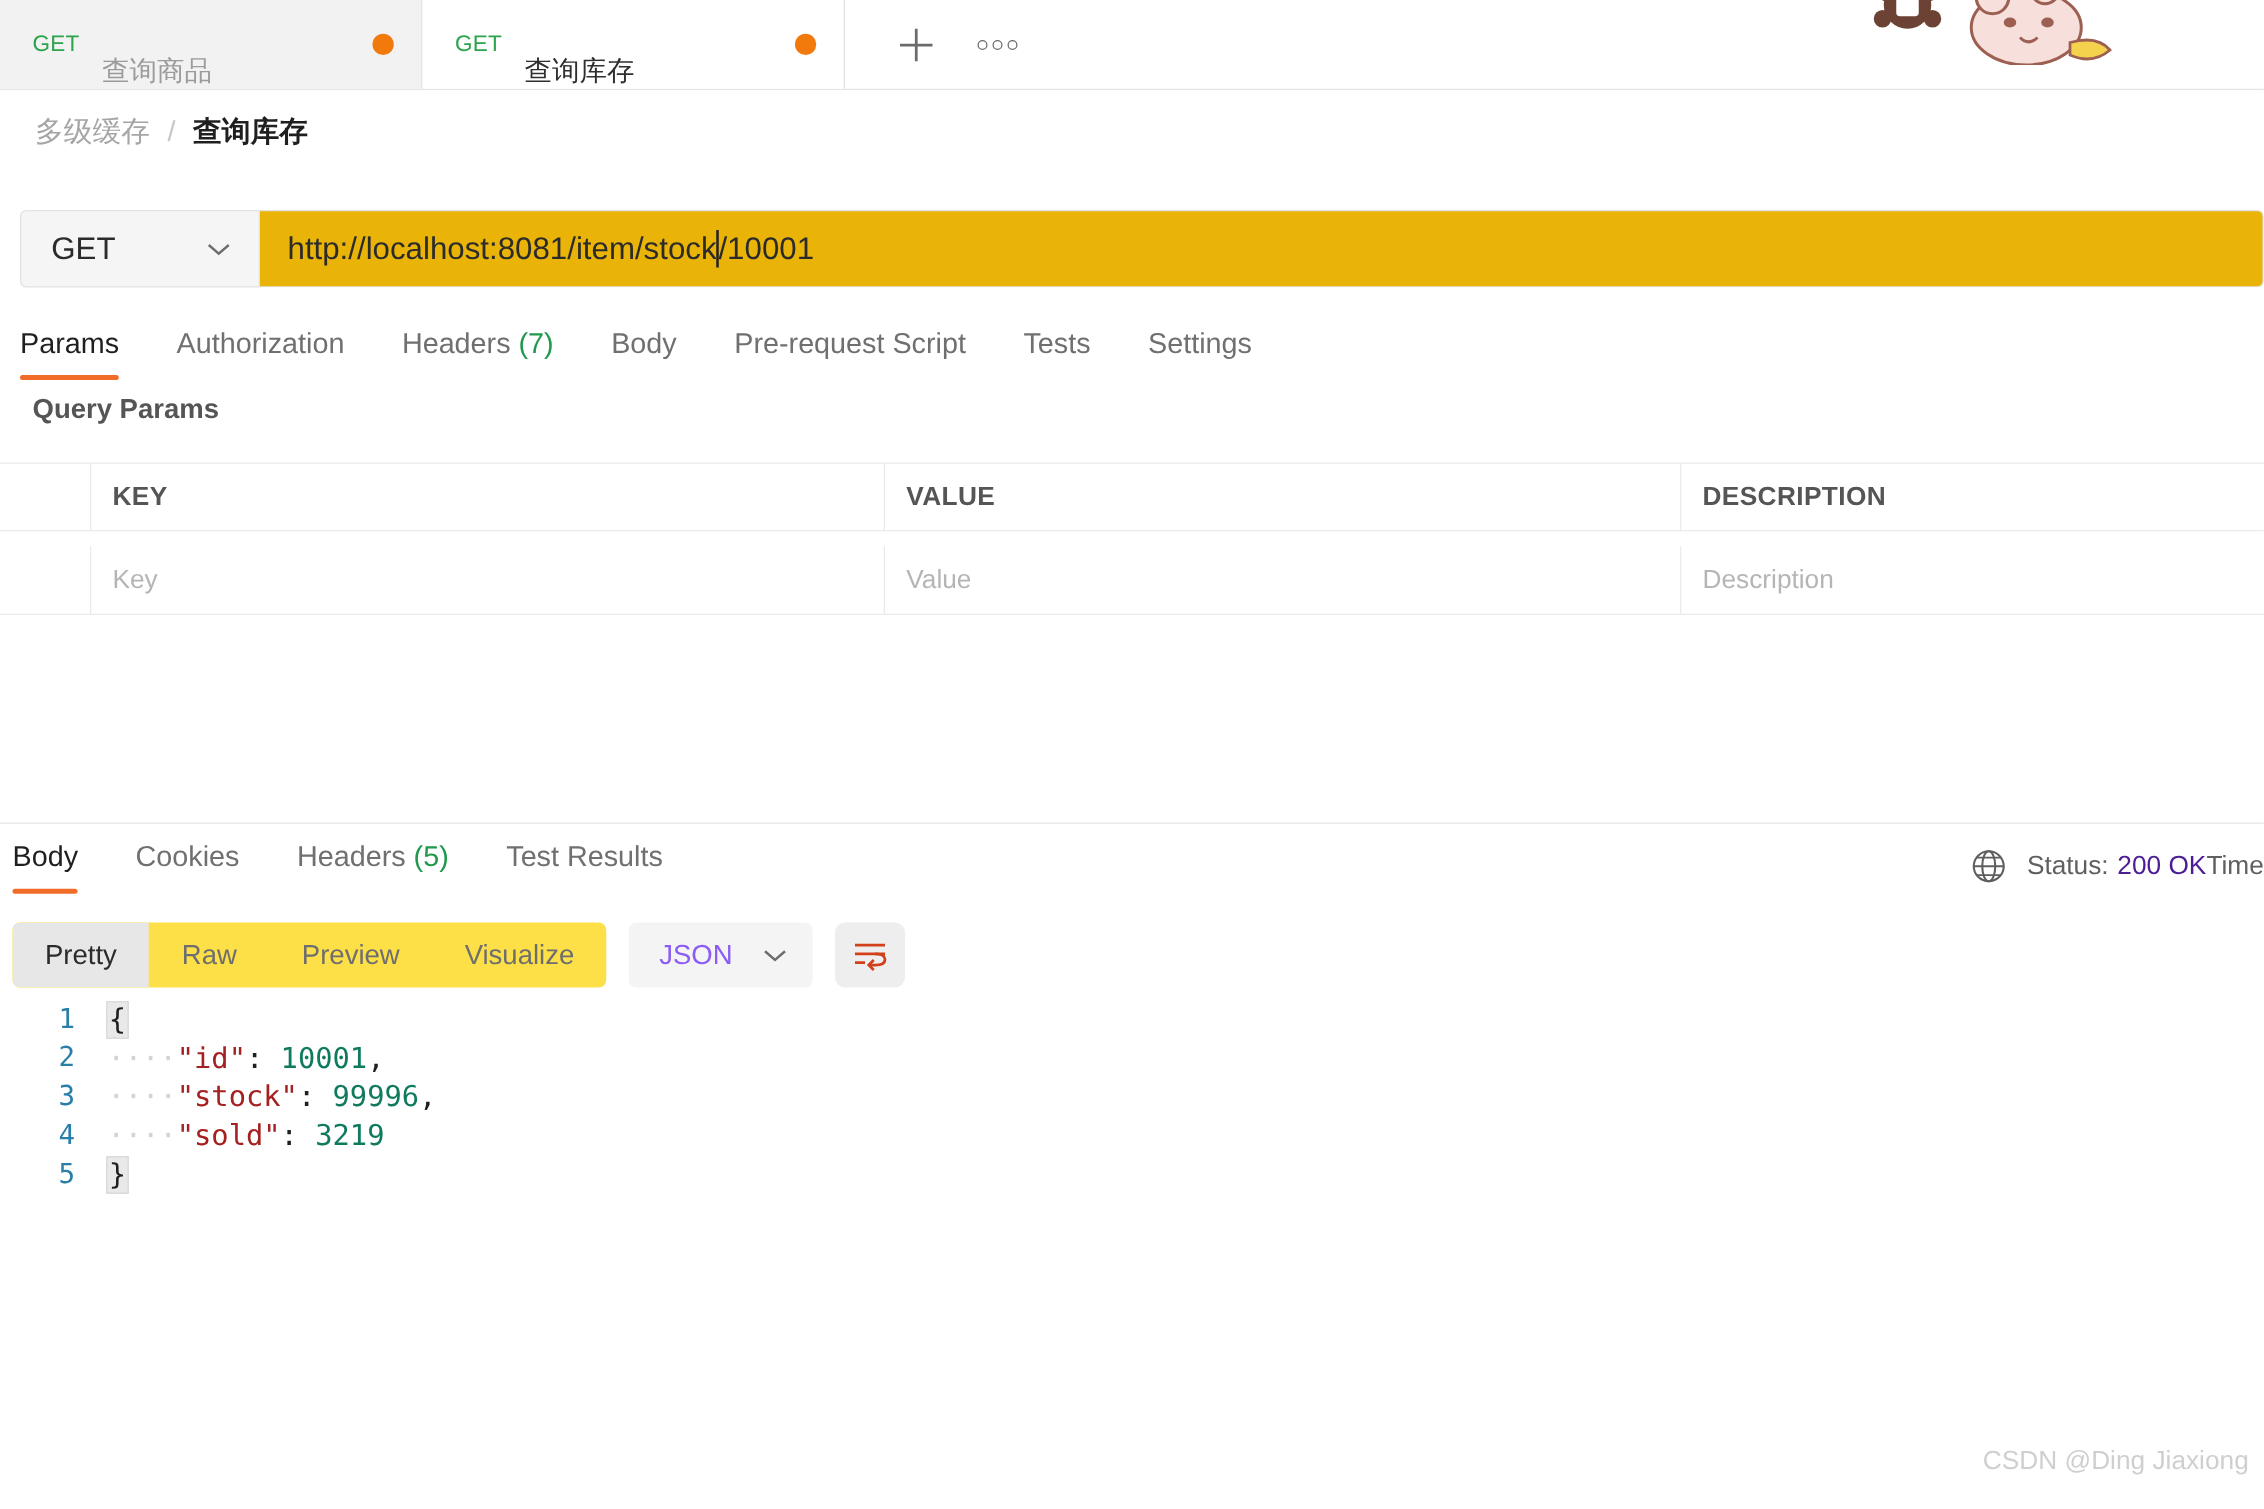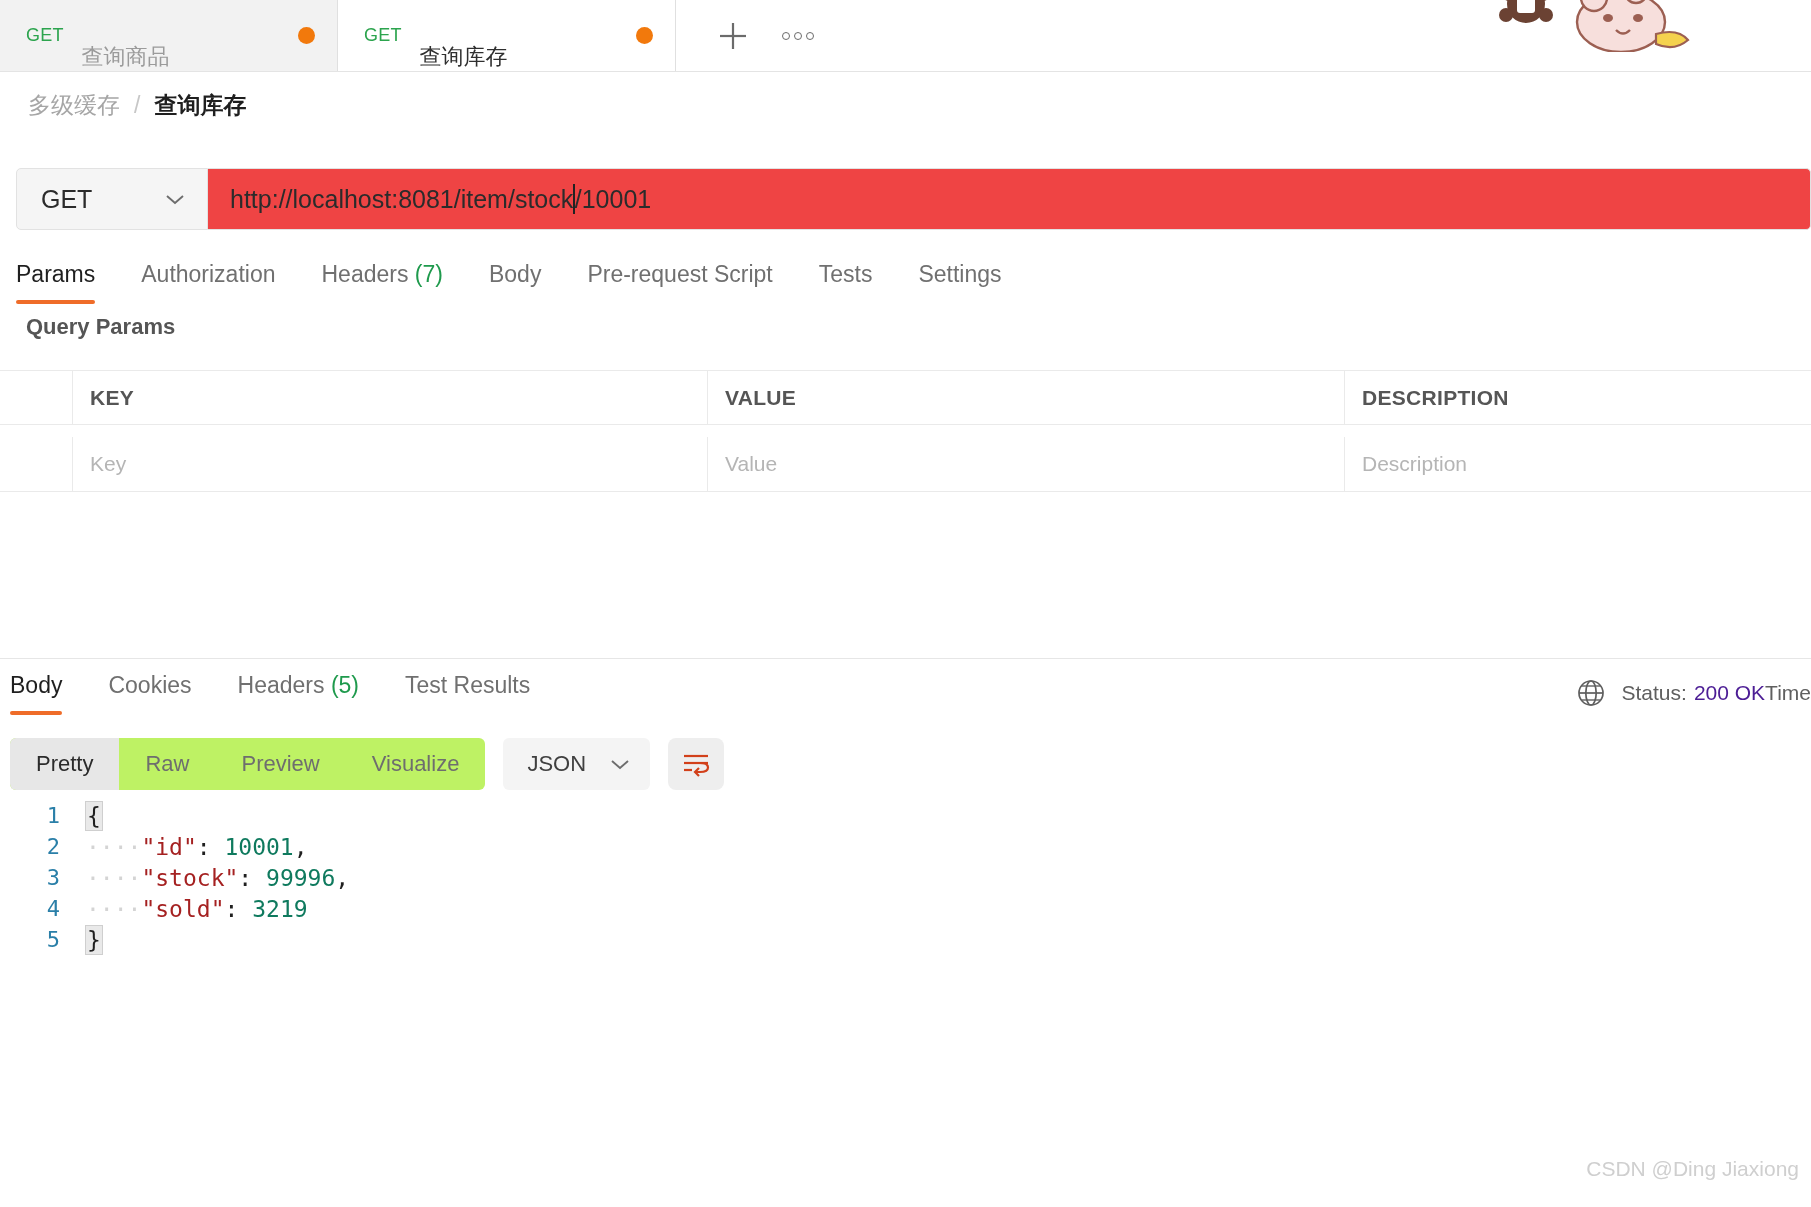--- a/index.html
+++ b/index.html
@@ -127,21 +127,21 @@
     cursor: pointer;
   }
   .method-select .m-label {
     font-size: 25px; color: #2b2b2b;
   }
   .chev {
     width: 20px; height: 12px;
   }
   .url-input {
     flex: 1 1 auto;
-    background: #ef4444;
+    background: #eab308;
     border: 1px solid #e2e2e2;
     border-left: none;
     border-radius: 0 5px 5px 0;
     display: flex; align-items: center;
     padding-left: 22px;
     font-size: 25px;
     color: #2b2b2b;
     position: relative;
     white-space: nowrap;
     overflow: hidden;
@@ -249,21 +249,21 @@
   .time-lbl { }
 
   
   .pretty-bar {
     position: absolute;
     top: 738px; left: 10px;
     display: flex; align-items: center;
   }
   .seg {
     display: flex; align-items: center;
-    background: #bef264;
+    background: #fde047;
     border-radius: 6px;
     height: 52px;
     overflow: hidden;
   }
   .seg-item {
     font-size: 22px;
     color: #6e6e6e;
     padding: 0 26px;
     height: 52px;
     display: flex; align-items: center;
@@ -275,21 +275,21 @@
   }
   .fmt-select {
     margin-left: 18px;
     background: #f4f4f4;
     border-radius: 6px;
     height: 52px;
     display: flex; align-items: center;
     padding: 0 20px 0 24px;
     cursor: pointer;
   }
-  .fmt-select .f-label { font-size: 22px; color: #404040; margin-right: 24px; }
+  .fmt-select .f-label { font-size: 22px; color: #8b5cf6; margin-right: 24px; }
   .wrap-btn {
     margin-left: 18px;
     background: #eeeeee;
     border-radius: 8px;
     width: 56px; height: 52px;
     display: flex; align-items: center; justify-content: center;
     cursor: pointer;
   }
 
   

